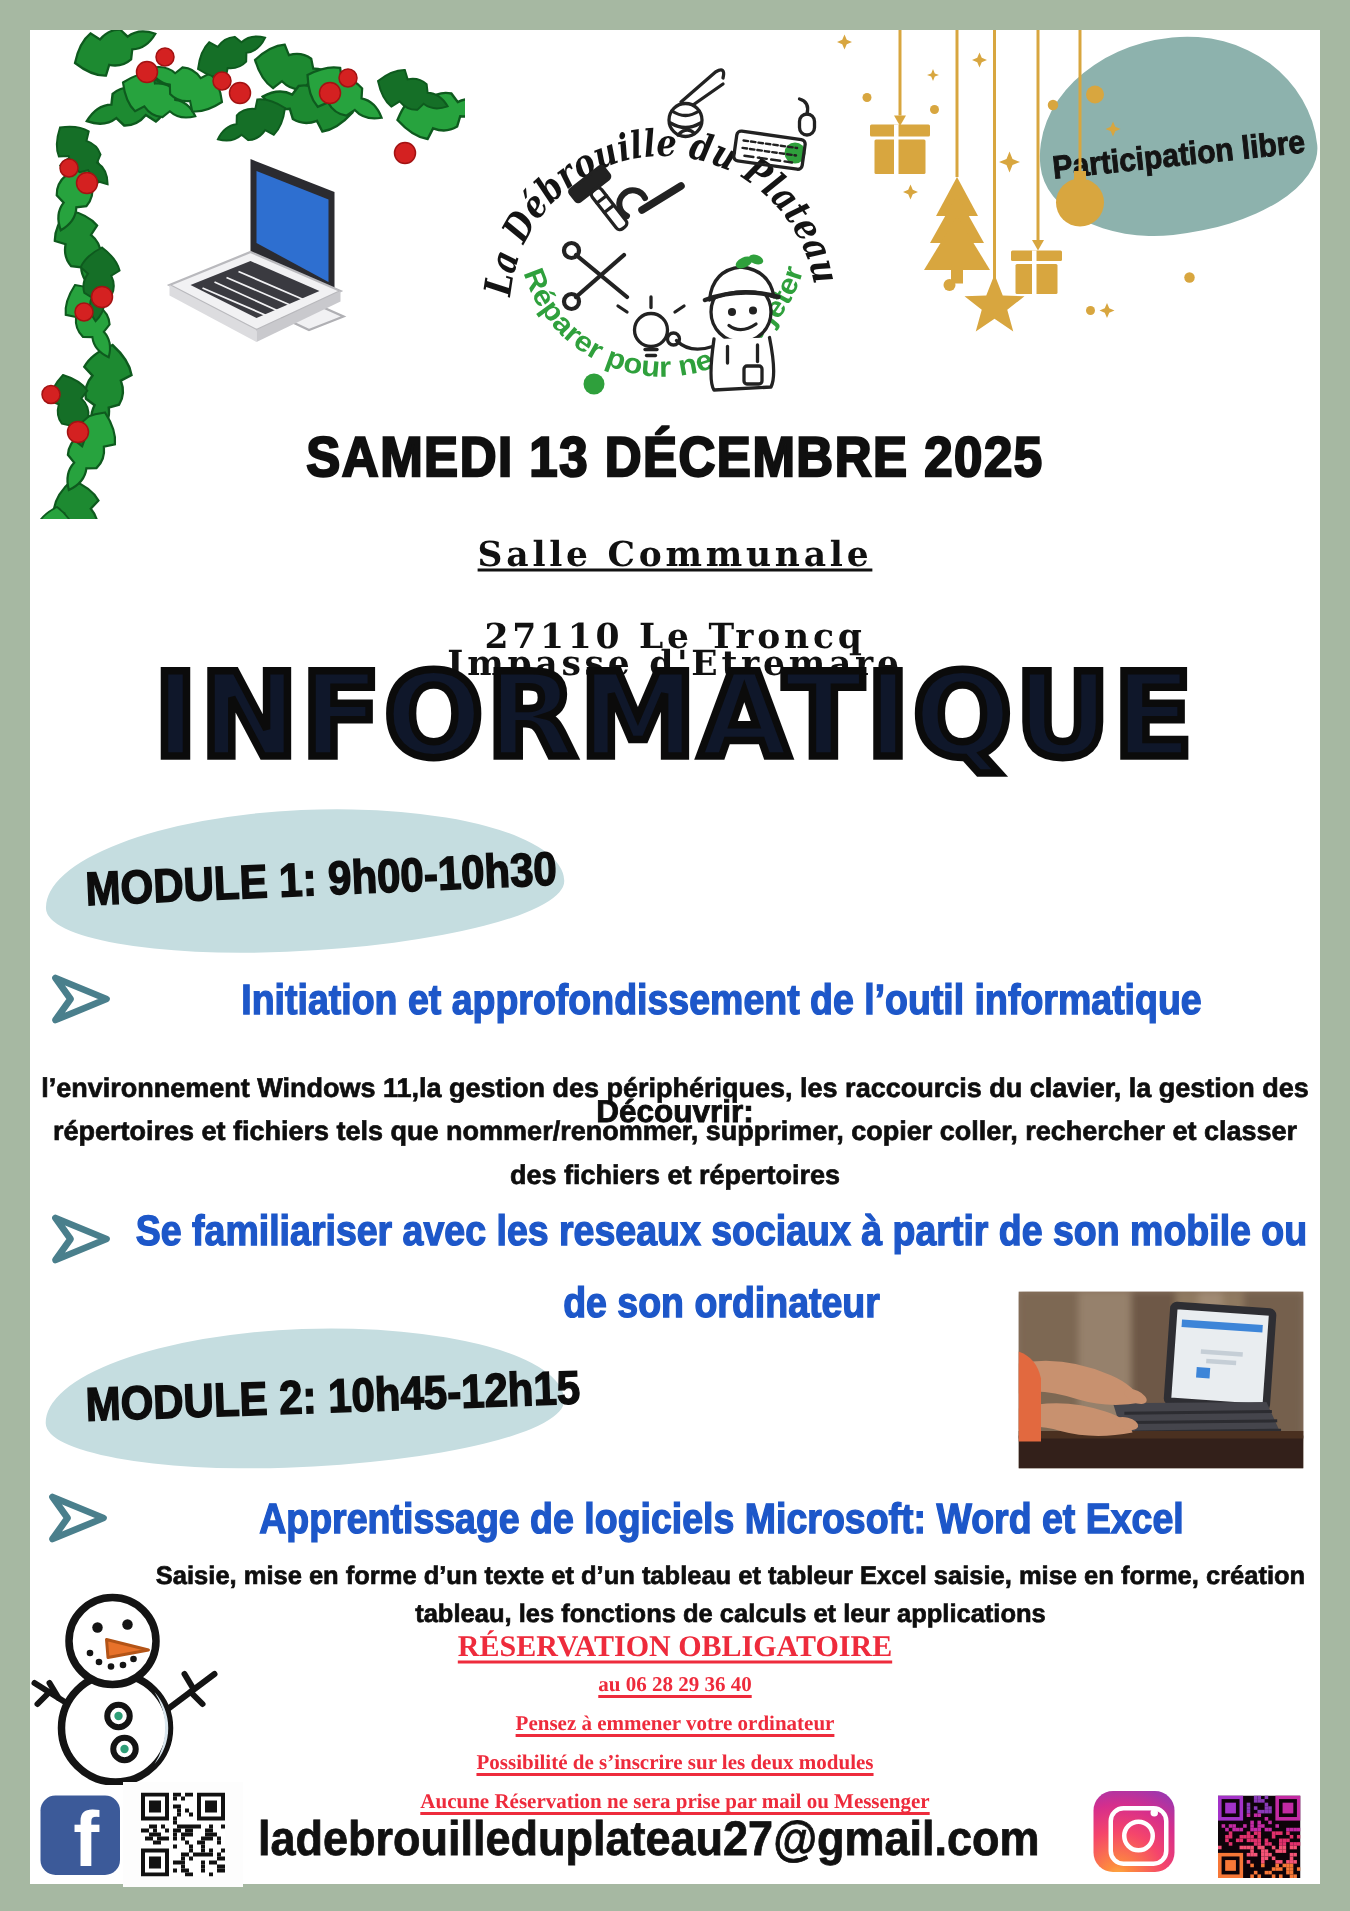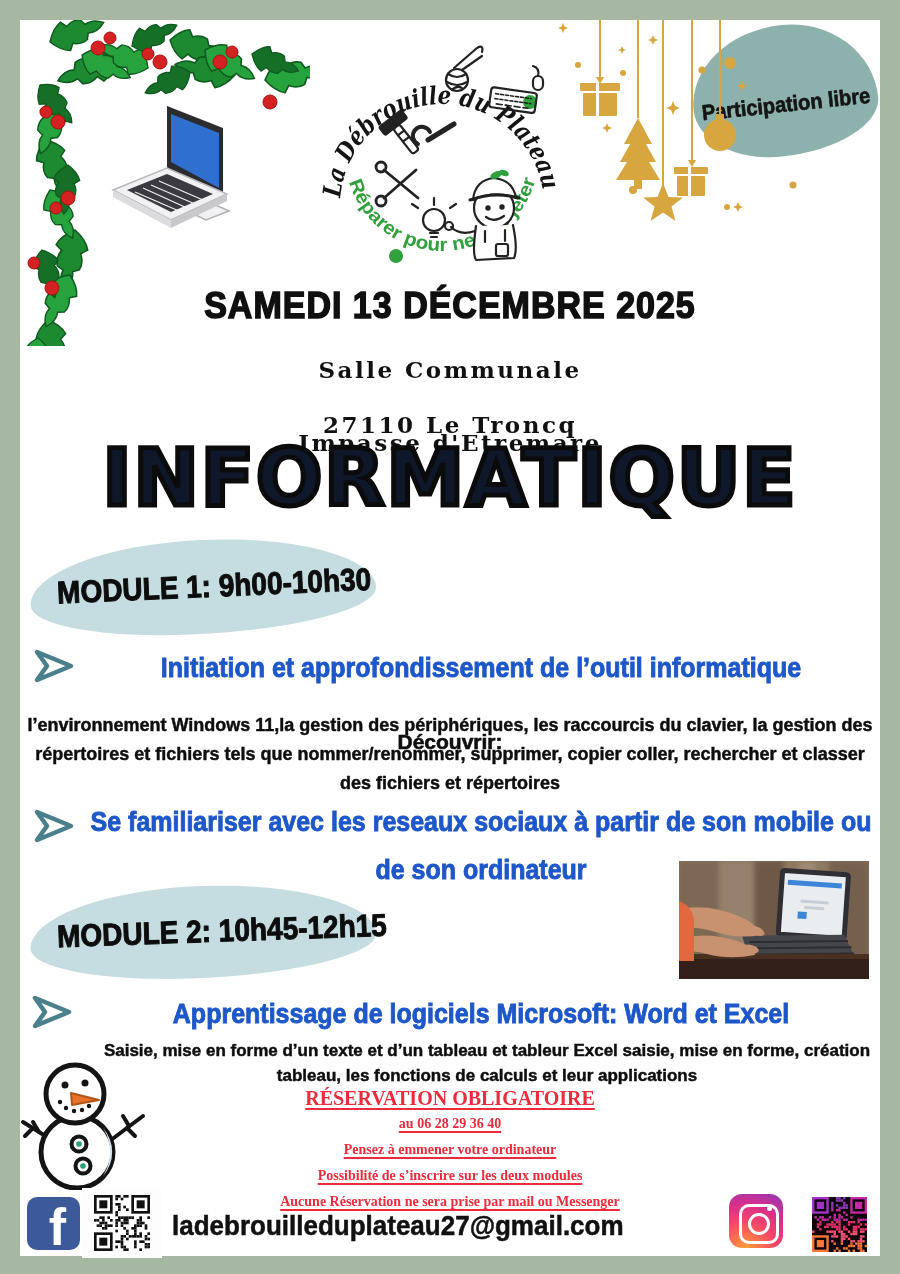--- a/index.html
+++ b/index.html
@@ -20,21 +20,21 @@
   .blob2{left:30px;top:886px;height:92px;transform:rotate(-2deg);}
   .blob-blue .txt{padding-left:27px;font-size:28px;font-weight:700;color:#0d0d0d;
                   -webkit-text-stroke:0.9px #0d0d0d;transform:scaleY(1.12);transform-origin:left center;white-space:nowrap;}
 
   
   .date{left:20px;right:20px;top:286px;text-align:center;font-size:34px;font-weight:700;
         letter-spacing:1px;color:#101010;-webkit-text-stroke:1.4px #101010;}
   .date span{display:inline-block;transform:scaleY(1.1);}
   .addr{left:20px;right:20px;text-align:center;font-family:"DejaVu Serif",serif;
         font-weight:700;font-size:23px;letter-spacing:2.5px;color:#111;}
-  .addr1{top:356px;} .addr2{top:389px;margin-top:40px;} .addr3{top:411px;}
+  .addr1{top:356px;text-decoration:underline;} .addr2{top:389px;margin-top:40px;} .addr3{top:411px;}
   .title{left:20px;right:20px;top:436px;text-align:center;font-family:"DejaVu Sans",sans-serif;
          font-size:78px;line-height:84px;font-weight:700;letter-spacing:2px;color:#0f172a;
          -webkit-text-stroke:5px #0b0b0b;white-space:nowrap;}
 
   .topic{color:#1d57c9;font-weight:700;font-size:25px;-webkit-text-stroke:0.8px #1d57c9;
          text-align:center;line-height:42px;}
   .topic span{display:inline-block;transform:scaleY(1.13);}
   .topic1{left:86px;right:24px;top:646px;}
   .topic2{left:86px;right:24px;top:803px;}
   .topic3{left:86px;right:24px;top:992px;}
@@ -42,21 +42,21 @@
   .blacktext{font-weight:700;color:#0e0e0e;text-align:center;}
   .discover-label{left:20px;right:20px;top:684px;font-size:21px;margin-top:46px;-webkit-text-stroke:0.6px #0e0e0e;}
   .discover-text{left:22px;right:22px;top:711px;font-size:18px;line-height:29px;-webkit-text-stroke:0.45px #0e0e0e;}
   .details-text{left:88px;right:14px;top:1038px;font-size:17px;line-height:25px;-webkit-text-stroke:0.45px #0e0e0e;}
 
   .resa{left:20px;right:20px;top:1088px;text-align:center;font-family:"Liberation Serif",serif;
         color:#ee2b3c;font-weight:700;}
   .resa div{margin-bottom:6px;text-decoration:underline;text-decoration-thickness:1.5px;text-underline-offset:3px;font-size:14px;line-height:20px;}
   .resa div:first-child{font-size:20px;}
 
-  .email{left:172px;top:1210px;font-size:26px;font-weight:700;color:#111;
+  .email{left:172px;top:1210px;font-size:30px;font-weight:700;color:#111;
          -webkit-text-stroke:0.5px #111;}
   .email span{display:inline-block;transform:scaleY(1.08);transform-origin:left center;}
 
   
   .fb{left:27px;top:1197px;width:53px;height:53px;background:#3c5a99;border-radius:10px;
       display:flex;align-items:flex-end;justify-content:center;overflow:hidden;z-index:4;}
   .fb span{color:#fff;font-weight:700;font-size:52px;line-height:46px;font-family:"Liberation Sans",sans-serif;
            margin-right:-8px;}
   .qr-card{left:82px;top:1188px;width:80px;height:70px;background:#fdfdfd;z-index:3;
            display:flex;align-items:center;justify-content:center;}

